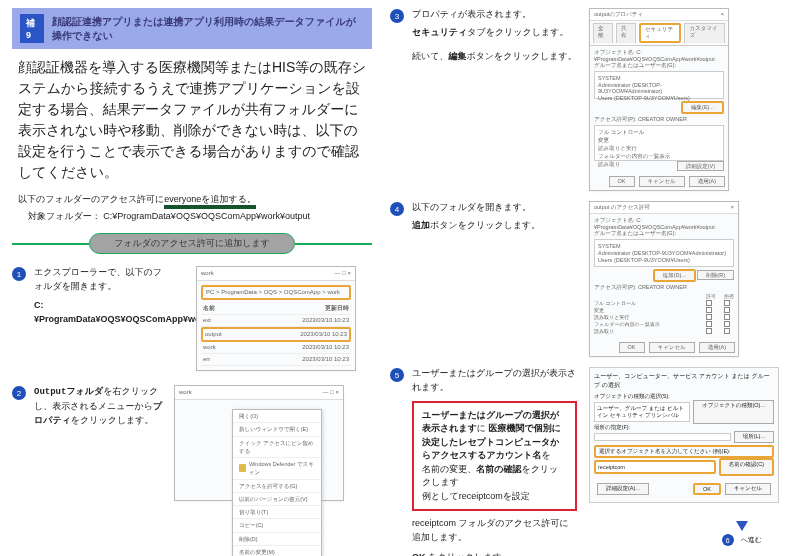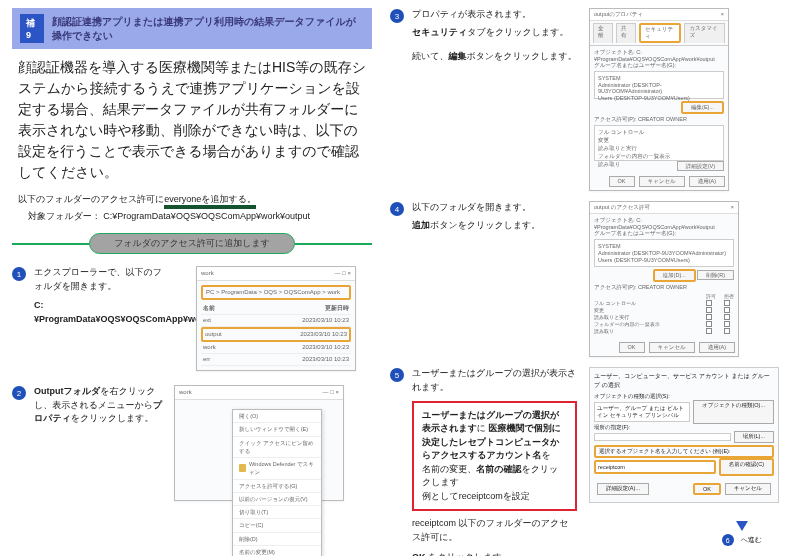--- a/index.html
+++ b/index.html
@@ -61,21 +61,21 @@
     width: 14px; height: 14px;
     border-radius: 50%;
     background: #1f4fb8;
     color: #fff;
     font-size: 8px;
     display: flex; align-items: center; justify-content: center;
     flex-shrink: 0;
     margin-top: 1px;
   }
   .step-body { flex: 1; font-size: 9px; line-height: 1.5; }
-  .step-body b { font-weight: 700; }
+  .step-body b { font-weight: 700; font-family: Liberation Mono, monospace; }
 
   .path-bold { font-weight: 700; font-size: 9px; margin-top: 6px; }
 
   
   .mock {
     border: 1px solid #bbb;
     background: #fafbfc;
     font-size: 6px;
     color: #666;
     box-shadow: 0 1px 2px rgba(0,0,0,0.05);
@@ -393,21 +393,21 @@
       <div style="display:flex; gap:8px;">
         <div class="num-circle">5</div>
         <div class="right-text">
           <div>ユーザーまたはグループの選択が表示されます。</div>
           <div class="advice-box">
             <b>ユーザーまたはグループの選択が表示されます</b><span>に</span>
             <b>医療機関で個別に決定したレセプトコンピュータからアクセスするアカウント名</b><span>を</span><br>
             <span>名前の変更、</span><b>名前の確認</b><span>をクリックします</span><br>
             <span>例としてreceiptcomを設定</span>
           </div>
-          <div>receiptcom 以下のフォルダーのアクセス許可に。</div>
+          <div>receiptcom フォルダのアクセス許可に追加します。</div>
           <div style="margin-top:6px;"><b>OK</b> <span>をクリックします。</span></div>
         </div>
       </div>
       <div class="select-user-mock">
         <div style="font-size:6px; margin-bottom:3px;">ユーザー、コンピューター、サービス アカウント または グループ の選択</div>
         <div>オブジェクトの種類の選択(S):</div>
         <div style="display:flex; gap:3px;">
           <div class="field" style="flex:1;">ユーザー、グループ または ビルトイン セキュリティ プリンシパル</div>
           <span class="mini-btn">オブジェクトの種類(O)...</span>
         </div>

